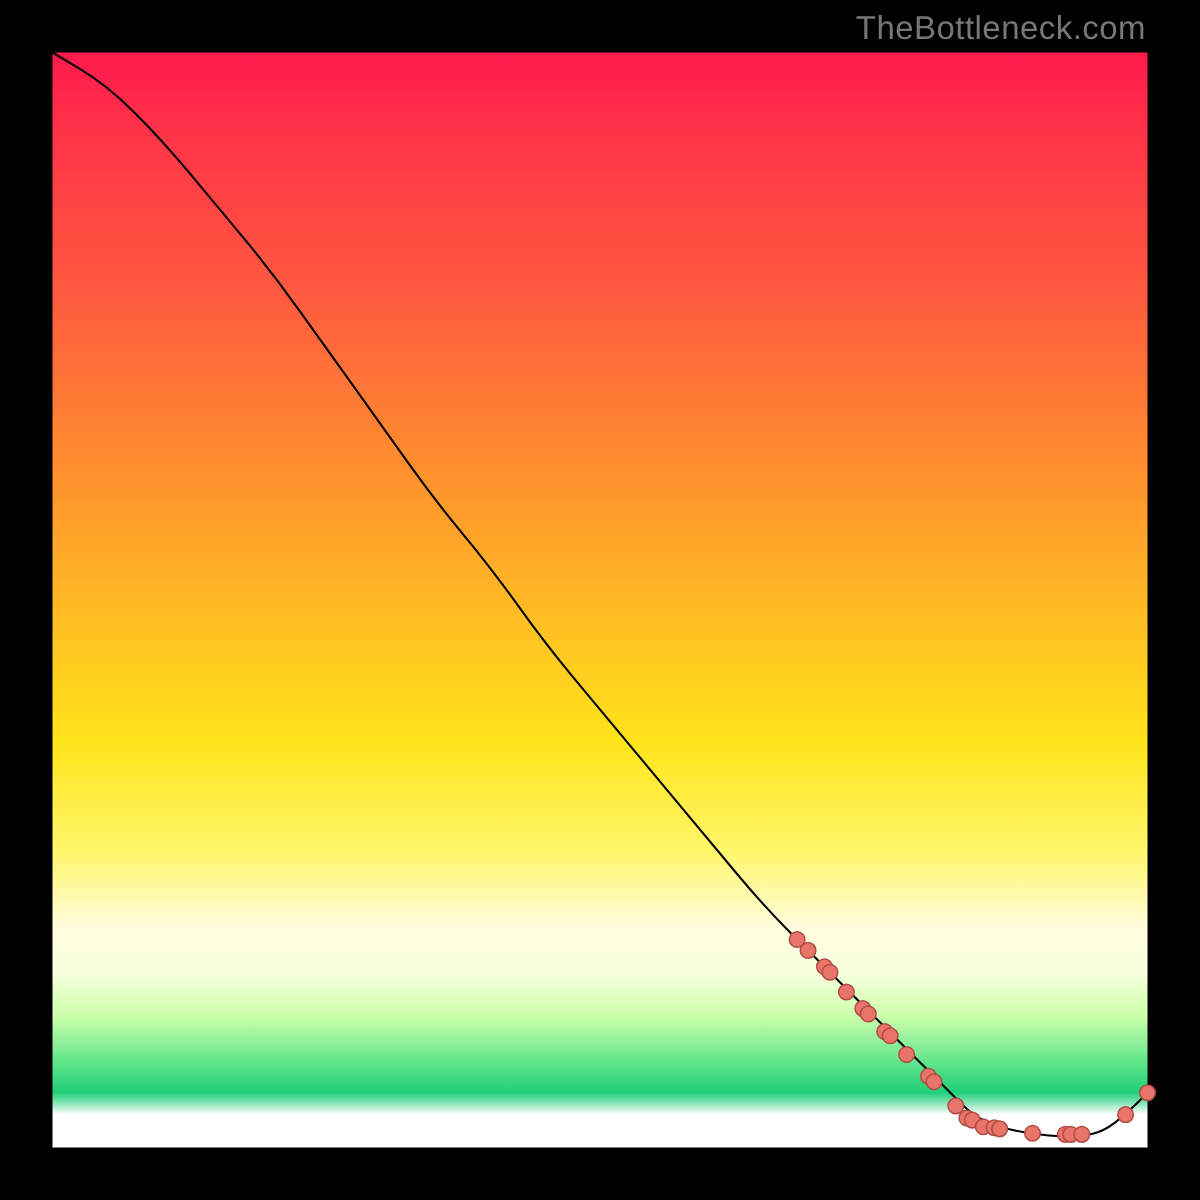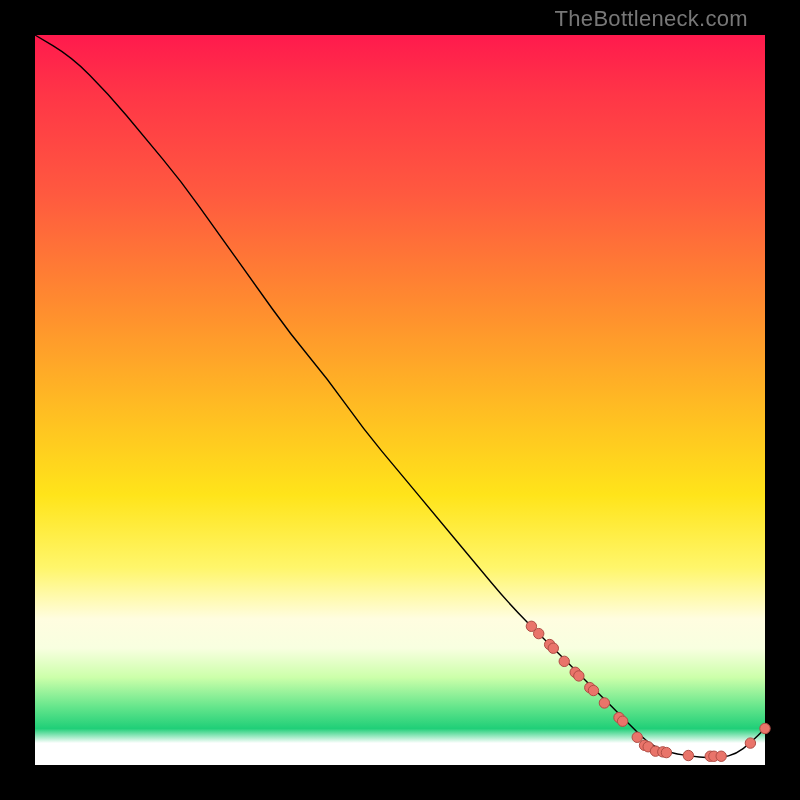--- a/index.html
+++ b/index.html
@@ -38,21 +38,21 @@
       #ccffaa 88%,
       #66e68c 92%,
       #20cf78 95%,
       #ffffff 97%,
       #ffffff 100%
     );
   }
   .watermark {
     position: absolute;
     top: 6px;
-    right: 52px;
+    right: 36px;
     color: #777;
     font-size: 22px;
     font-weight: 500;
     letter-spacing: 0.3px;
     user-select: none;
   }
   svg.overlay {
     position: absolute;
     left: 35px;
     top: 35px;

